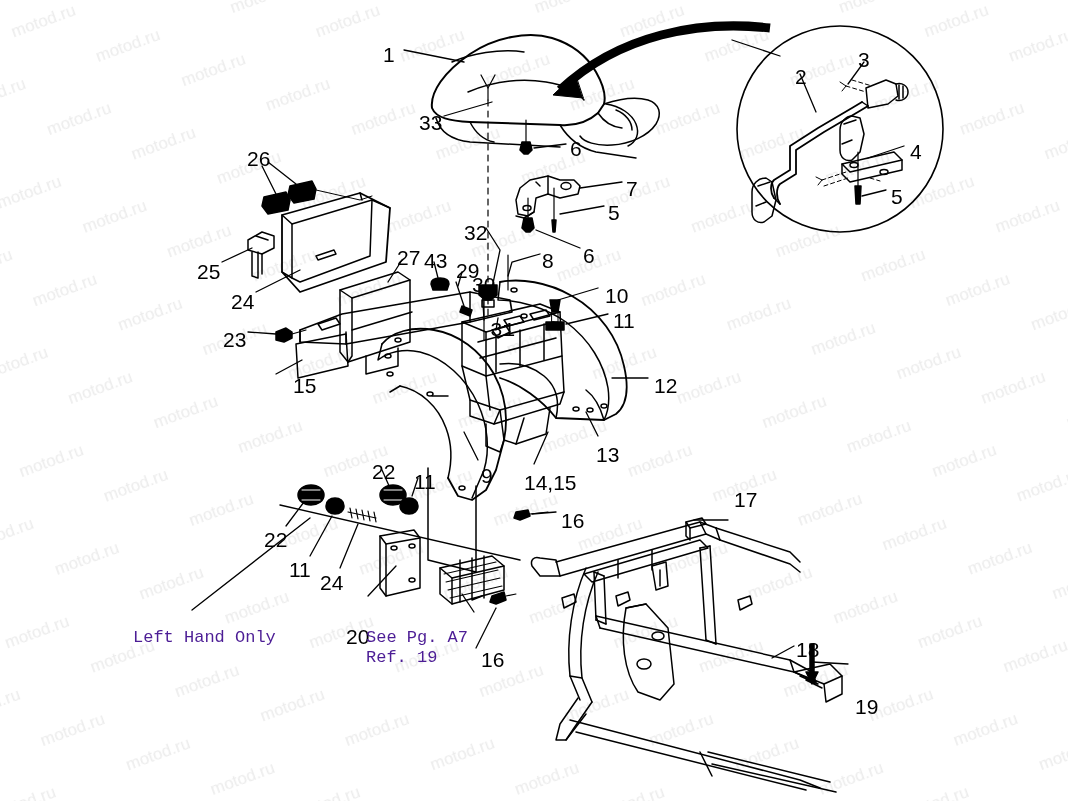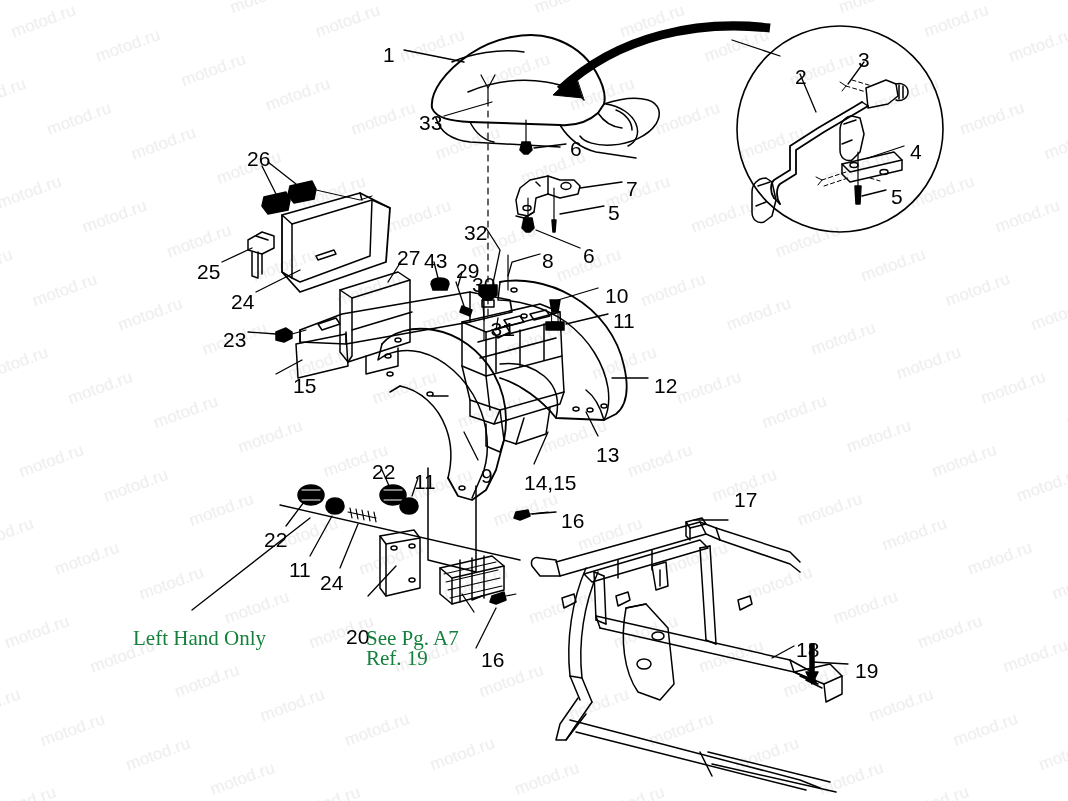--- a/index.html
+++ b/index.html
@@ -5,22 +5,22 @@
 <style>
   html,body{margin:0;padding:0;background:#ffffff;}
   body{width:1068px;height:801px;overflow:hidden;
        font-family:"Liberation Sans","DejaVu Sans",sans-serif;}
   #stage{position:relative;width:1068px;height:801px;background:#fff;}
   #wm{position:absolute;inset:0;z-index:1;pointer-events:none;}
   #art{position:absolute;inset:0;z-index:2;}
   #labels{position:absolute;inset:0;z-index:3;}
   .lbl{position:absolute;color:#000;font-size:21px;line-height:21px;
        white-space:nowrap;font-family:"Liberation Sans","DejaVu Sans",sans-serif;}
-  .note{position:absolute;color:#15803d;font-size:21px;line-height:20px;
-        white-space:pre;font-family:Liberation Serif, serif;}
+  .note{position:absolute;color:#4c1d95;font-size:17px;line-height:20px;
+        white-space:pre;font-family:Liberation Mono, monospace;}
 </style>
 </head>
 <body>
 
 <div id="stage">
 
   <svg id="wm" viewBox="0 0 1068 801" width="1068" height="801">
     <defs>
       <pattern id="wmpat" width="143" height="104" patternUnits="userSpaceOnUse" patternTransform="rotate(-20)">
         <text x="0" y="40" font-family="Liberation Sans, DejaVu Sans, sans-serif" font-size="17" fill="#ececec">motod.ru</text>
@@ -404,21 +404,21 @@
       <div class="lbl" style="left: 490px; top: 320px; font-family: Liberation Mono, monospace;">31</div>
       <div class="lbl" style="left: 605px; top: 285px;">10</div>
       <div class="lbl" style="left: 613px; top: 310px;">11</div>
       <div class="lbl" style="left: 654px; top: 375px;">12</div>
       <div class="lbl" style="left: 596px; top: 444px;">13</div>
       <div class="lbl" style="left: 481px; top: 465px;">9</div>
       <div class="lbl" style="left: 524px; top: 472px;">14,15</div>
       <div class="lbl" style="left: 561px; top: 510px;">16</div>
       <div class="lbl" style="left: 734px; top: 489px;">17</div>
       <div class="lbl" style="left: 796px; top: 639px;">18</div>
-      <div class="lbl" style="left: 855px; top: 660px;">19</div>
+      <div class="lbl" style="left: 855px; top: 696px;">19</div>
       <div class="lbl" style="left: 372px; top: 461px;">22</div>
       <div class="lbl" style="left: 414px; top: 471px;">11</div>
       <div class="lbl" style="left: 264px; top: 529px;">22</div>
       <div class="lbl" style="left: 289px; top: 559px;">11</div>
       <div class="lbl" style="left: 320px; top: 572px;">24</div>
       <div class="lbl" style="left: 346px; top: 599px; margin-top: 27px;">20</div>
       <div class="lbl" style="left: 481px; top: 649px;">16</div>
       <div class="lbl" style="left: 795px; top: 66px;">2</div>
       <div class="lbl" style="left: 858px; top: 49px;">3</div>
       <div class="lbl" style="left: 910px; top: 141px;">4</div>

